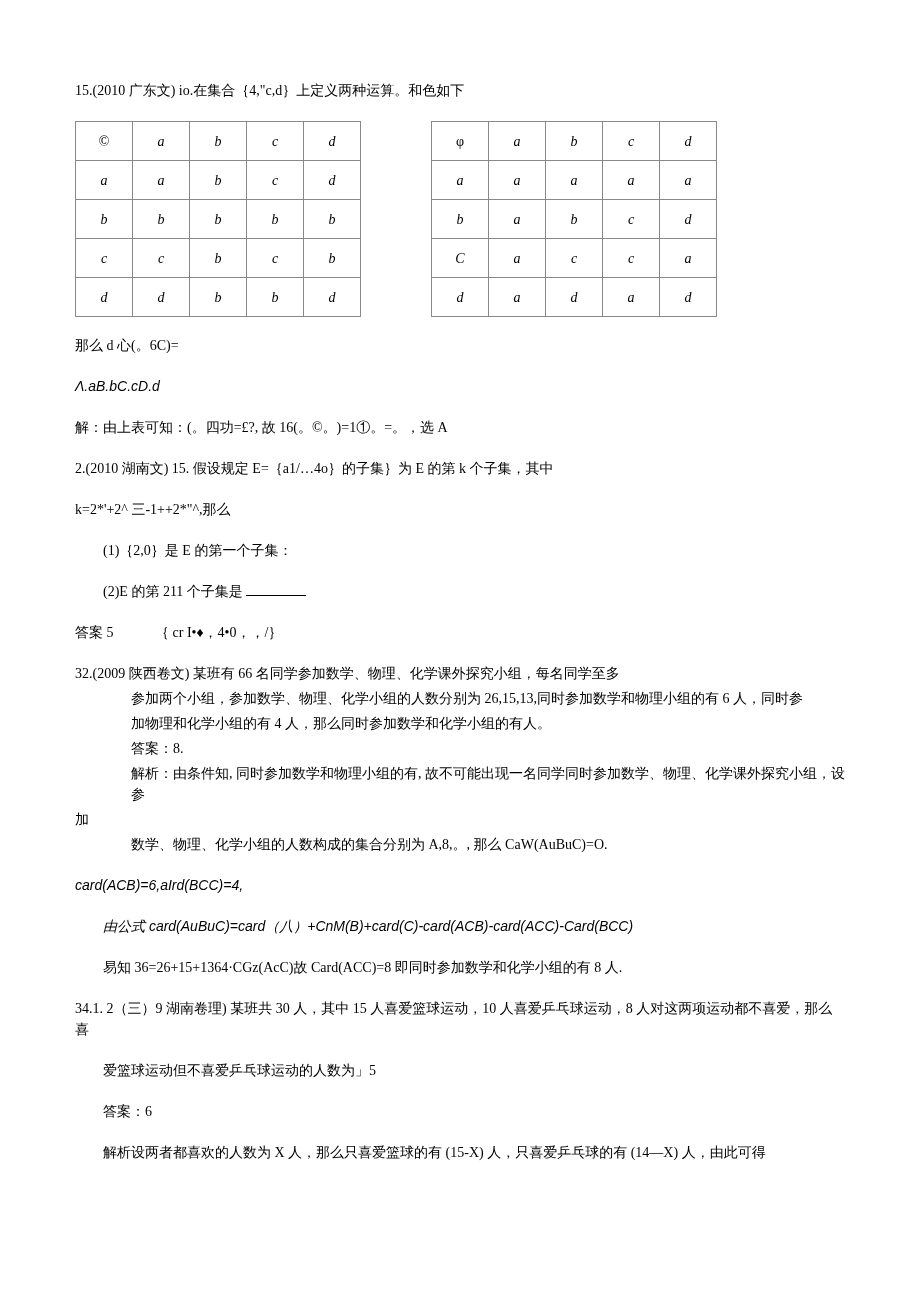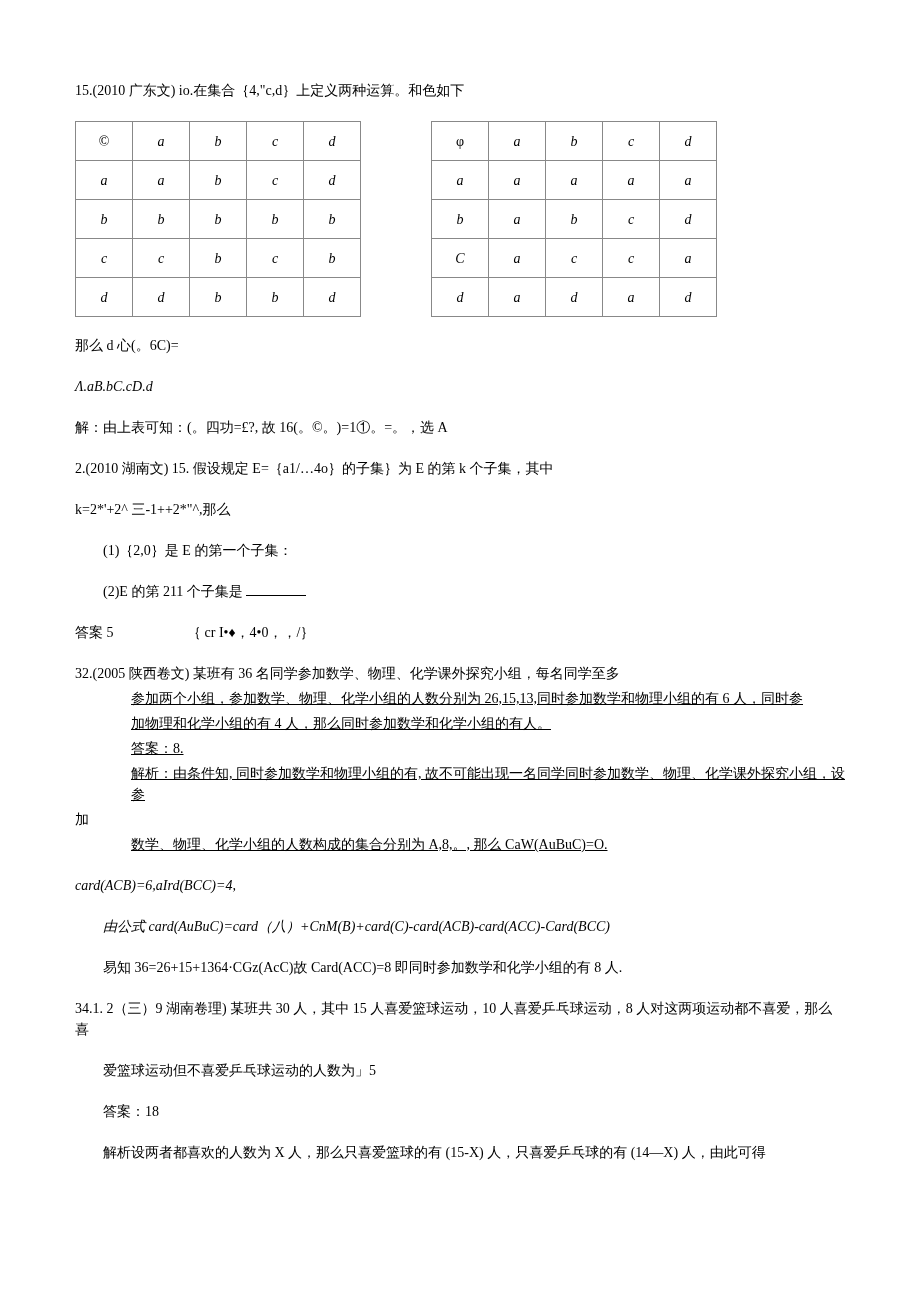--- a/index.html
+++ b/index.html
@@ -31,41 +31,40 @@
     text-align: center;
     vertical-align: middle;
     font-style: italic;
     font-family: "Times New Roman", serif;
   }
   td.hdr {
     font-style: normal;
   }
   .italic {
     font-style: italic;
-    font-family: Liberation Serif, serif;
+    font-family: Liberation Sans, sans-serif;
   }
   .indent1 {
     padding-left: 28px;
   }
   .indent2 {
     padding-left: 56px;
-    text-decoration: underline;
   }
   .tight {
     margin-bottom: 4px;
   }
   .blank {
     display: inline-block;
     border-bottom: 1px solid #000;
     width: 60px;
     height: 1em;
     vertical-align: baseline;
   }
   .ans-row span:first-child {
-    margin-right: 70px;
+    margin-right: 38px;
   }
 </style>
 </head>
 <body>
 
 <p>15.(2010 广东文) io.在集合｛4,"c,d｝上定义两种运算。和色如下</p>
 
 <div class="tables-row">
   <table>
     <tbody>
@@ -156,27 +155,27 @@
 <p>k=2*'+2^ 三-1++2*"^,那么</p>
 <p class="indent1">(1)｛2,0｝是 E 的第一个子集：</p>
 <p class="indent1">
   <span>(2)E 的第 211 个子集是 </span><span class="blank"></span>
 </p>
 <p class="ans-row">
   <span>答案 5</span>
   <span>｛ cr I•♦，4•0，，/｝</span>
 </p>
 
-<p class="tight">32.(2005 陕西卷文) 某班有 36 名同学参加数学、物理、化学课外探究小组，每名同学至多</p>
+<p class="tight">32.(2009 陕西卷文) 某班有 66 名同学参加数学、物理、化学课外探究小组，每名同学至多</p>
 <p class="indent2 tight">参加两个小组，参加数学、物理、化学小组的人数分别为 26,15,13,同时参加数学和物理小组的有 6 人，同时参</p>
 <p class="indent2 tight">加物理和化学小组的有 4 人，那么同时参加数学和化学小组的有人。</p>
 <p class="indent2 tight">答案：8.</p>
 <p class="indent2 tight">解析：由条件知, 同时参加数学和物理小组的有, 故不可能出现一名同学同时参加数学、物理、化学课外探究小组，设参</p>
 <p class="tight">加</p>
 <p class="indent2">数学、物理、化学小组的人数构成的集合分别为 A,8,。, 那么 CaW(AuBuC)=O.</p>
 <p class="italic">card(ACB)=6,aIrd(BCC)=4,</p>
 <p class="indent1 italic">由公式 card(AuBuC)=card（八）+CnM(B)+card(C)-card(ACB)-card(ACC)-Card(BCC)</p>
 <p class="indent1">易知 36=26+15+1364·CGz(AcC)故 Card(ACC)=8 即同时参加数学和化学小组的有 8 人.</p>
 
 <p>34.1.  2（三）9 湖南卷理) 某班共 30 人，其中 15 人喜爱篮球运动，10 人喜爱乒乓球运动，8 人对这两项运动都不喜爱，那么喜</p>
 <p class="indent1">爱篮球运动但不喜爱乒乓球运动的人数为」5</p>
-<p class="indent1">答案：18</p>
+<p class="indent1">答案：6</p>
 <p class="indent1">解析设两者都喜欢的人数为 X 人，那么只喜爱篮球的有 (15-X) 人，只喜爱乒乓球的有 (14—X) 人，由此可得</p>
 
 </body></html>

